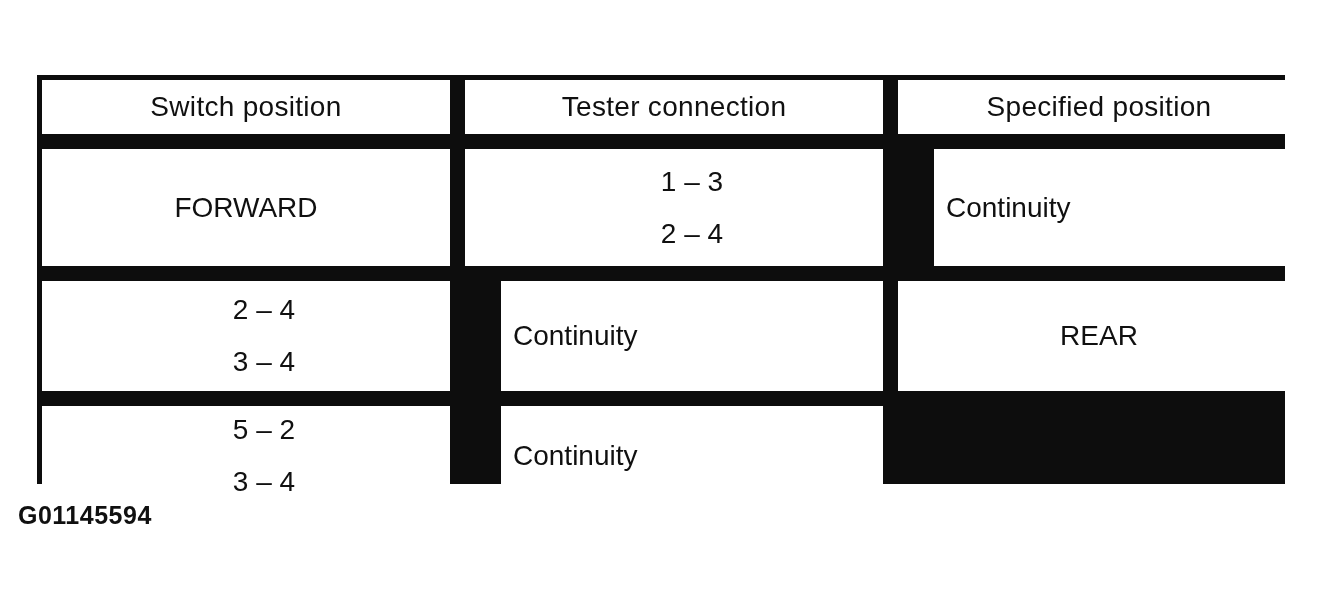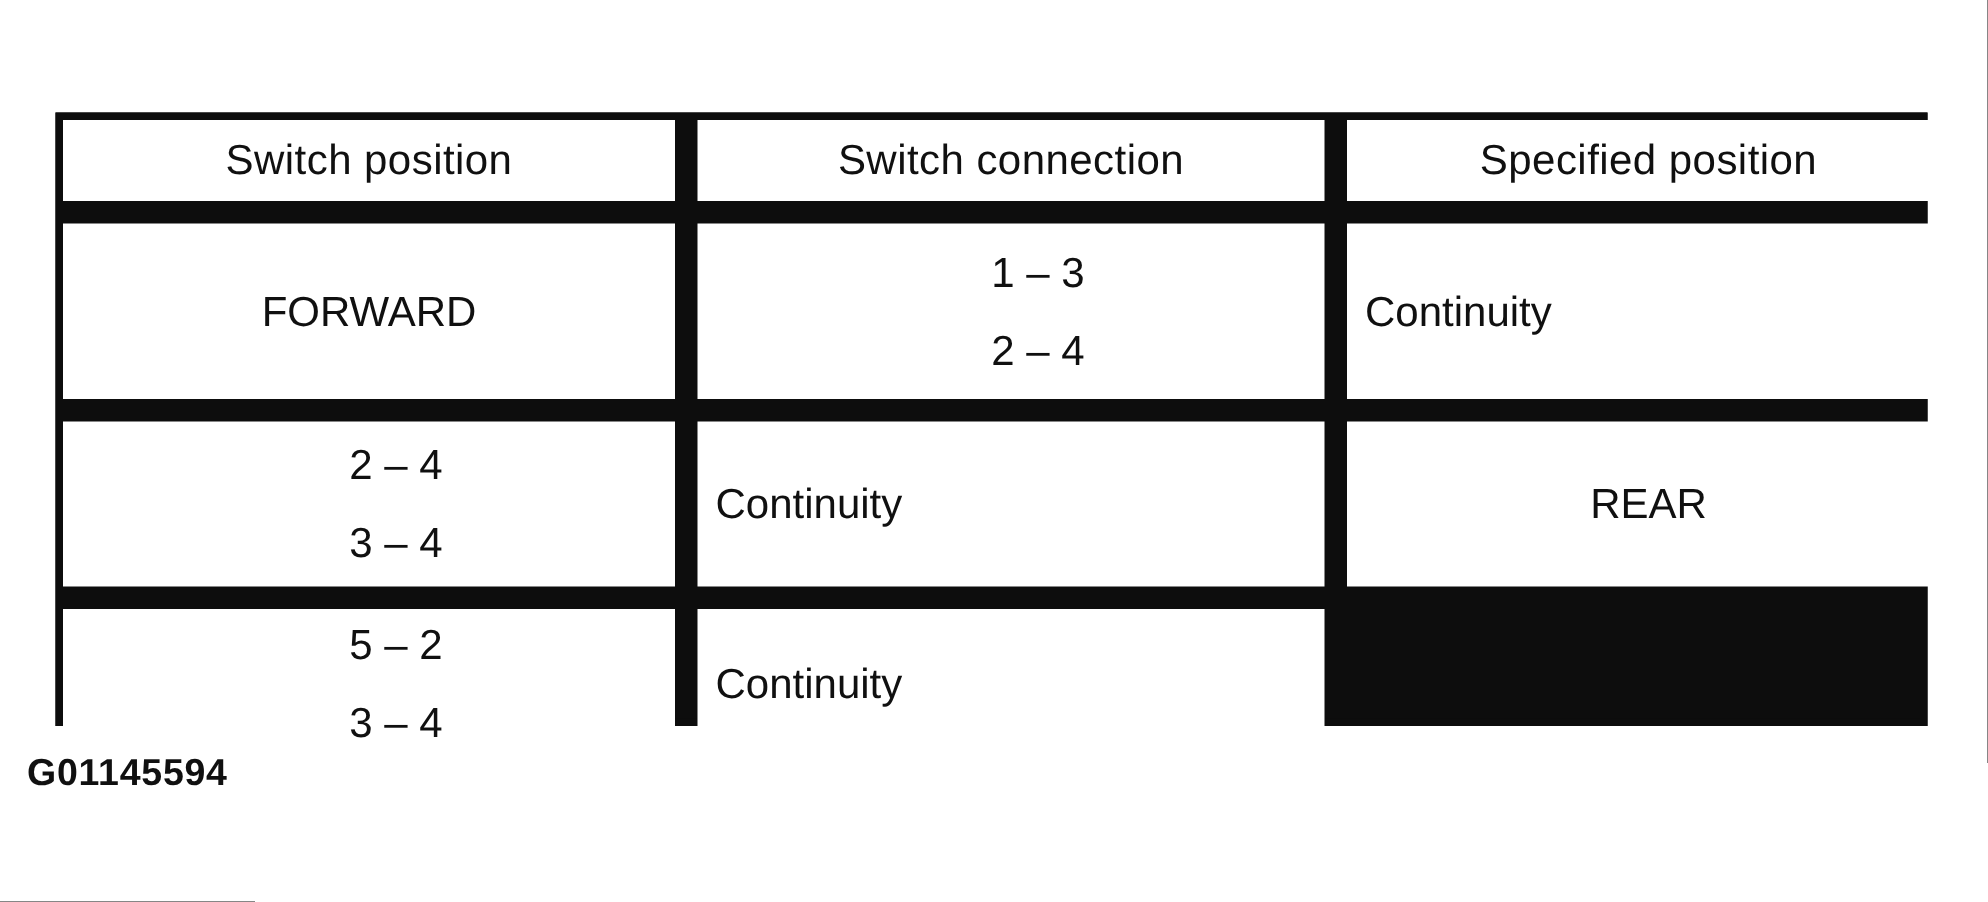--- a/index.html
+++ b/index.html
@@ -45,39 +45,40 @@
     letter-spacing: 0.3px;
   }
   .cell.conn {
     flex-direction: column;
     gap: 20px;
     padding-left: 36px;
   }
   .cell.cond {
     justify-content: flex-start;
     padding-left: 12px;
+    margin-left: 36px;
   }
   .figure-id {
     position: absolute;
     left: 18px;
     top: 501px;
     font-size: 25px;
     font-weight: 700;
     letter-spacing: 0.5px;
   }
 </style>
 </head>
 <body>
 
 <div>
 
   <div class="ctable">
 
     <div class="cell head">Switch position</div>
-    <div class="cell head">Switch connection</div>
+    <div class="cell head">Tester connection</div>
     <div class="cell head">Specified position</div>
 
     <div class="cell pos">FORWARD</div>
     <div class="cell conn">
       <span>1 – 3</span>
       <span>2 – 4</span>
     </div>
     <div class="cell cond">Continuity</div>
 
     <div class="cell conn">

